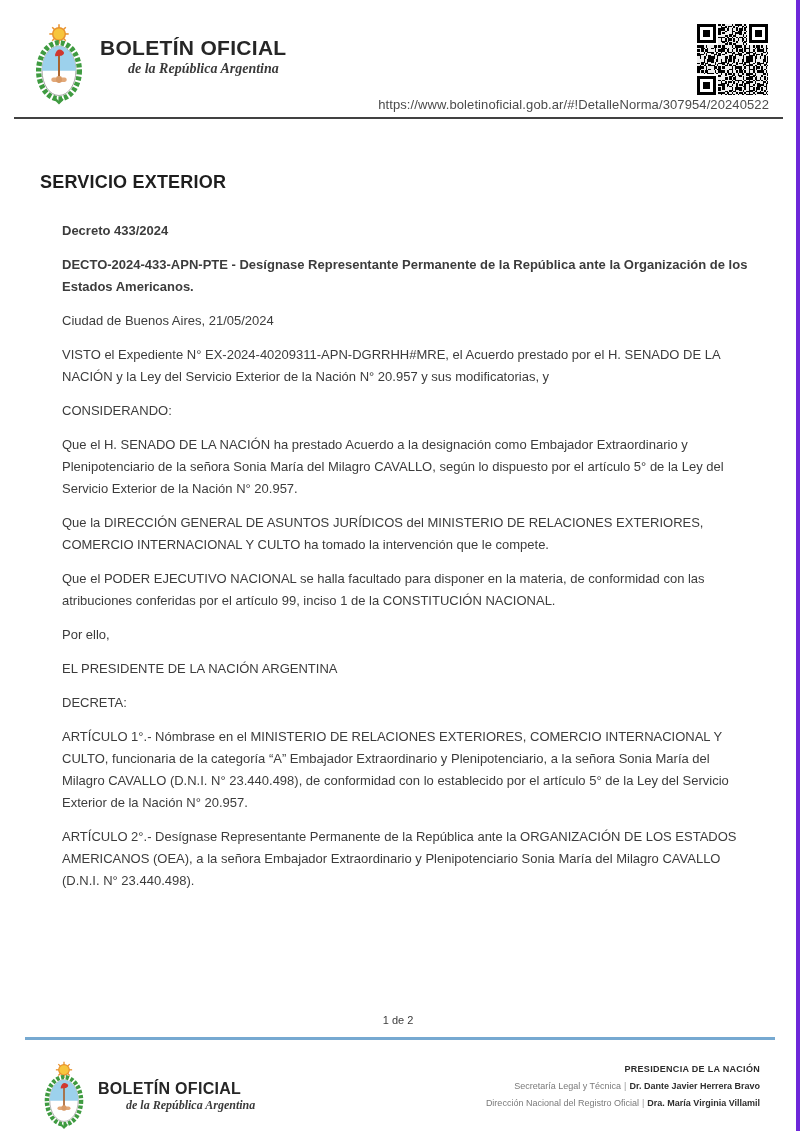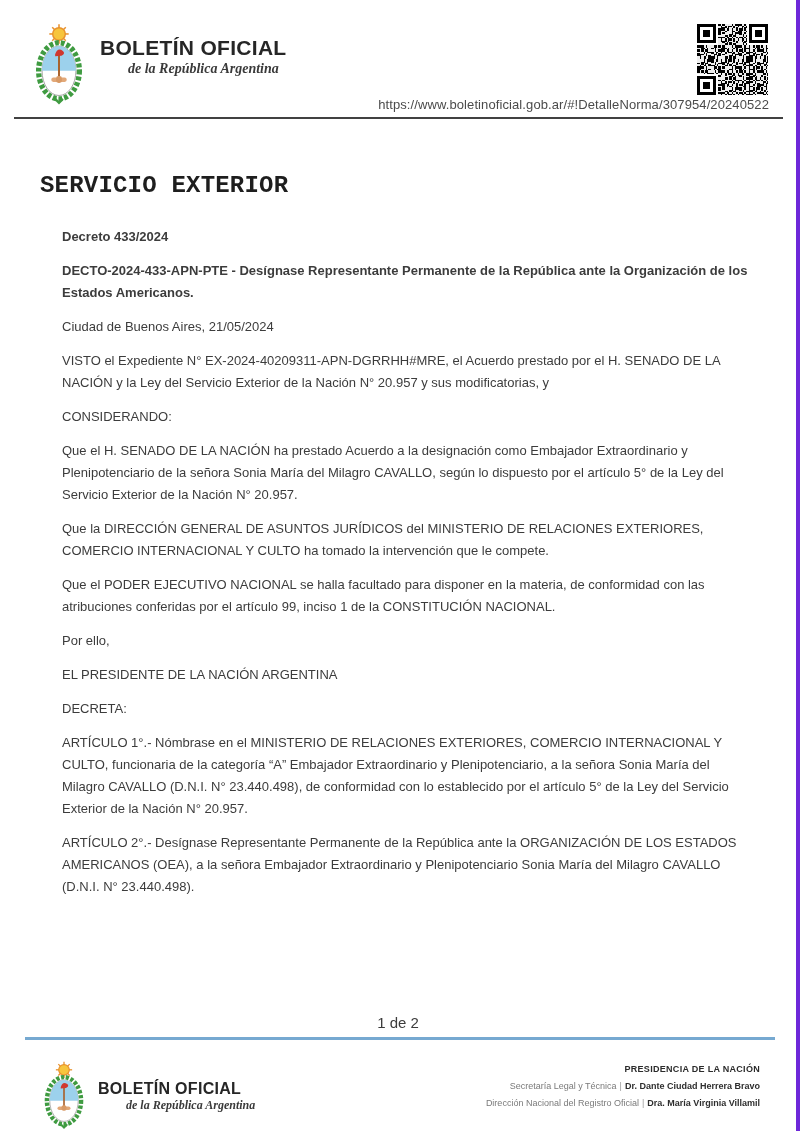--- a/index.html
+++ b/index.html
@@ -35,27 +35,27 @@
   .qr .tl { left:0; top:0; } .qr .tr { right:0; top:0; } .qr .bl { left:0; bottom:0; }
 
   .header-url {
     position:absolute; right:27px; top:97px;
     font-size:13px; color:#4b4b4b; letter-spacing:.1px;
   }
   .header-rule { position:absolute; left:14px; right:13px; top:117px; height:2px; background:#414141; }
 
   
   .main { position:absolute; left:40px; top:172px; width:712px; }
-  .section-title { font-size:24px; font-weight:bold; color:#1e1e1e; letter-spacing:.2px;font-family:Liberation Mono, monospace; }
+  .section-title { font-size:18px; font-weight:bold; color:#1e1e1e; letter-spacing:.2px; }
   .doc-body { margin:27px 0 0 22px; width:690px; font-size:13px; line-height:22px; }
   .doc-body p { margin:0 0 12px 0; }
   .doc-body p.b { font-weight:bold; }
 
   
-  .page-indicator { position:absolute; left:0; top:1014px; width:100%; text-align:center; font-size:15px; color:#3c3c3c; }
+  .page-indicator { position:absolute; left:0; top:1014px; width:100%; text-align:center; font-size:11px; color:#3c3c3c; }
   .footer-rule { position:absolute; left:25px; right:21px; top:1037px; height:3px; background:#76a9d1; }
 
   .logo-block.ftr { left:38px; top:1060px; }
   .ftr .coa { width:52px; height:70px; }
   .ftr .brand-text { margin-top:20px; margin-left:8px; }
   .ftr .brand-title { font-size:16px; }
   .ftr .brand-subtitle { font-size:12px; }
 
   .footer-right { position:absolute; right:36px; top:1064px; text-align:right; }
   .presidency { font-size:9px; font-weight:bold; color:#2b2b2b; letter-spacing:.3px; }
@@ -143,20 +143,20 @@
     </svg>
     <div class="brand-text">
       <div class="brand-title">BOLETÍN OFICIAL</div>
       <div class="brand-subtitle">de la República Argentina</div>
     </div>
   </div>
 
   <div class="footer-right">
     <div class="presidency">PRESIDENCIA DE LA NACIÓN</div>
     <div class="official-line">
-      <span>Secretaría Legal y Técnica</span><span class="sep">|</span><span class="name">Dr. Dante Ciudad Herrera Bravo</span>
+      <span>Secretaría Legal y Técnica</span><span class="sep">|</span><span class="name">Dr. Dante Javier Herrera Bravo</span>
     </div>
     <div class="official-line">
       <span>Dirección Nacional del Registro Oficial</span><span class="sep">|</span><span class="name">Dra. María Virginia Villamil</span>
     </div>
   </div>
 
 </div>
 
 </body></html>

